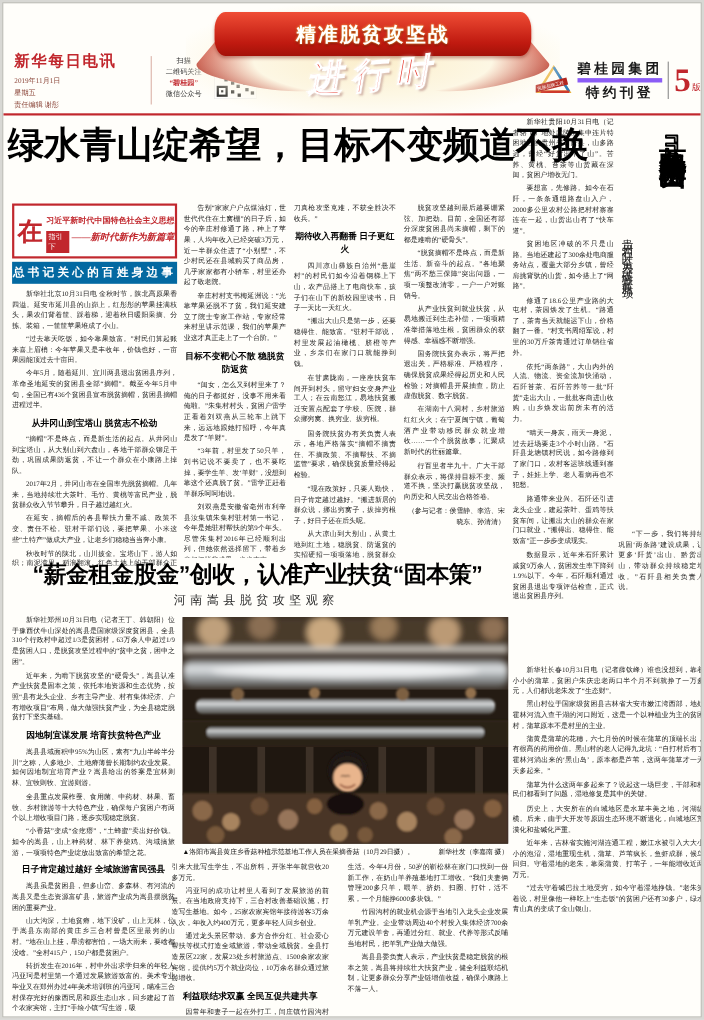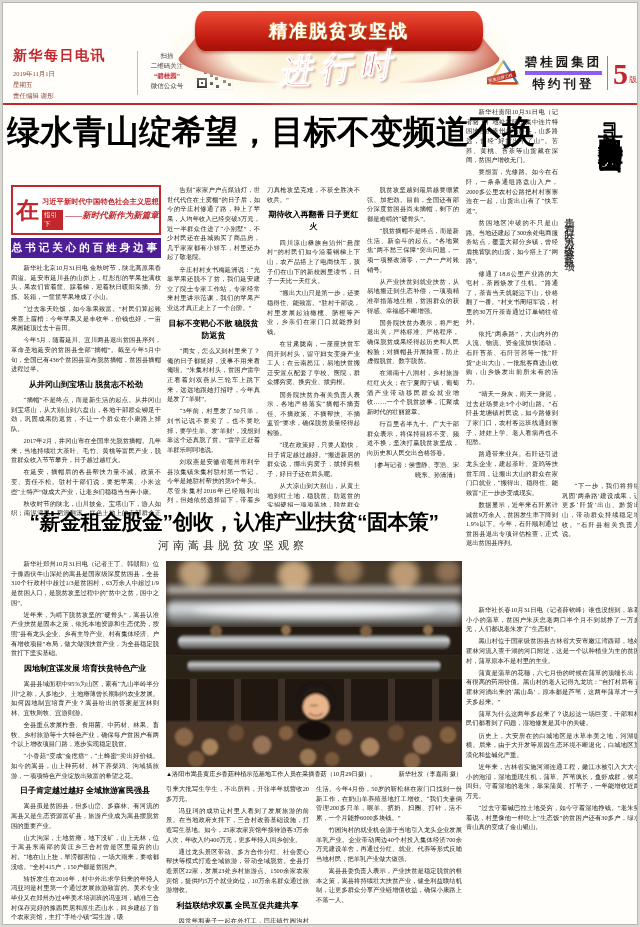--- a/index.html
+++ b/index.html
@@ -42,21 +42,21 @@
   .coltext p.cont{text-indent:0;}
   .coltext .sub{display:block;font-size:8px;font-weight:bold;text-align:center;font-family:"Liberation Sans","DejaVu Sans",sans-serif;margin:5px 0 4px;color:#000;}
 
   #sidebar{left:8px;top:182px;width:150px;}
   .sb-box{border:2px solid #c1272d;padding:3px 3px;display:flex;gap:3px;align-items:center;background:#fff;}
   .sb-zai{font-size:23px;color:#c1272d;font-weight:bold;line-height:1;}
   .sb-l1{font-size:7.3px;font-weight:bold;color:#c1272d;white-space:nowrap;}
   .sb-l2{display:flex;align-items:flex-start;gap:2px;margin-top:2px;}
   .sb-tag{background:#c1272d;color:#fff;font-size:6.5px;padding:1px 2px;font-family:"Liberation Sans",sans-serif;}
   .sb-script{color:#c1272d;font-size:8.5px;font-style:italic;font-weight:bold;white-space:nowrap;}
-  .sb-bar{margin-top:3px;background:#4c1d95;color:#fff;text-align:center;font-size:10.5px;font-weight:bold;letter-spacing:3px;padding:3px 0;font-family:Liberation Sans, sans-serif;}
+  .sb-bar{margin-top:3px;background:#0369a1;color:#fff;text-align:center;font-size:10.5px;font-weight:bold;letter-spacing:3px;padding:3px 0;font-family:Liberation Sans, sans-serif;}
   .sb-text{margin-top:5px;height:255px;overflow:hidden;}
 
   #colA{left:164px;top:182px;width:93px;height:322px;overflow:hidden;}
   #colB{left:264px;top:182px;width:93px;height:322px;overflow:hidden;}
   #colC{left:364px;top:182px;width:92px;height:322px;overflow:hidden;}
 
   
   #sq1{left:463px;top:104px;width:92px;height:472px;overflow:hidden;}
   #sqkick{left:559px;top:206px;height:230px;writing-mode:vertical-rl;text-orientation:upright;font-size:10.5px;letter-spacing:4px;color:#222;}
   #sqtitle{left:577px;top:112px;width:60px;height:372px;writing-mode:vertical-rl;text-orientation:upright;font-size:25px;font-weight:900;font-family:"Liberation Sans","DejaVu Sans",sans-serif;color:#000;line-height:58px;letter-spacing:1px;}
@@ -65,21 +65,21 @@
   
   #zhu-hl{left:463px;top:580px;width:174px;text-align:center;font-size:15px;font-weight:900;font-family:"Liberation Sans","DejaVu Sans",sans-serif;color:#000;white-space:nowrap;}
   #zhu-body{left:463px;top:602px;width:174px;height:317px;overflow:hidden;}
 
   
   #song-hl{left:2px;top:505px;width:458px;text-align:center;font-size:21px;font-weight:900;font-family:"Liberation Sans","DejaVu Sans",sans-serif;letter-spacing:-0.5px;color:#000;white-space:nowrap;}
   #song-deck{left:60px;top:535px;width:340px;text-align:center;font-size:11px;letter-spacing:4px;color:#2c2c2c;}
   #songc1{left:8px;top:556px;width:148px;height:364px;overflow:hidden;}
   #photo{left:163px;top:558px;width:296px;height:206px;background:#352a21;}
   #caption{left:163px;top:767px;width:296px;font-size:6.2px;color:#111;display:flex;justify-content:space-between;gap:6px;}
-  #songc2{left:163px;top:781px;width:143px;height:139px;overflow:hidden;}
+  #songc2{left:153px;top:781px;width:143px;height:139px;overflow:hidden;}
   #songc3{left:313px;top:781px;width:146px;height:139px;overflow:hidden;}
 </style>
 </head>
 <body>
 
 <div class="page">
 
   <div class="abs" id="mast">
     <div class="name">新华每日电讯</div>
     <div class="meta">

